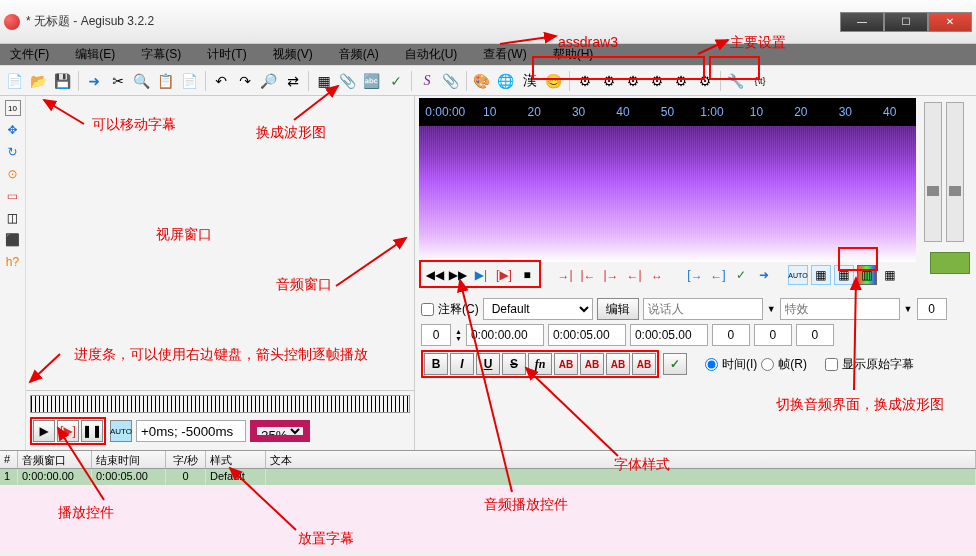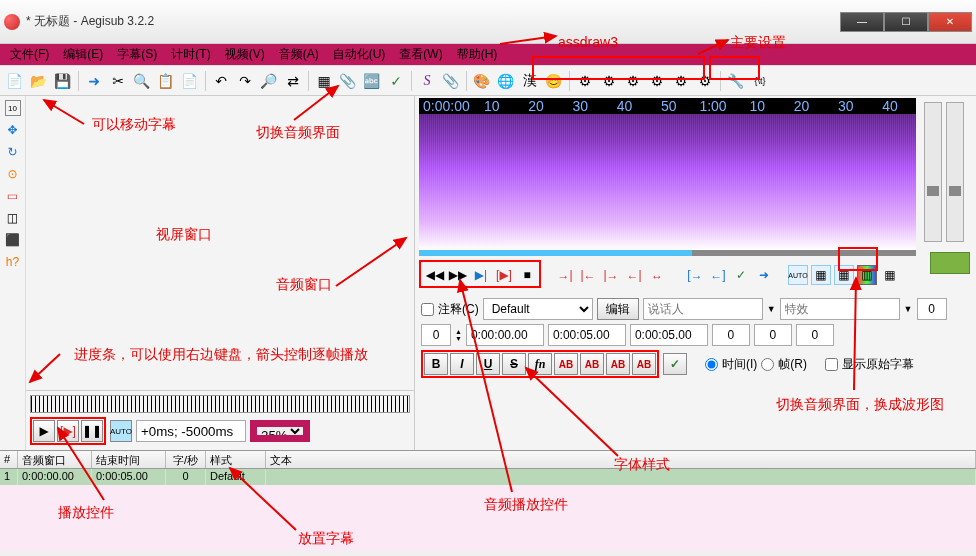--- a/index.html
+++ b/index.html
@@ -7,38 +7,38 @@
 
 
 .titlebar { height: 44px; background: linear-gradient(#fdfdfd, #e8e8e8); display: flex; align-items: center; padding: 0 4px; border-bottom: 1px solid #ccc; }
 .titlebar .icon { width: 16px; height: 16px; background: radial-gradient(circle at 30% 30%, #ff6b6b, #c92a2a); border-radius: 50%; margin-right: 6px; }
 .titlebar .title { flex: 1; color: #333; }
 .titlebar .winbtns { display: flex; gap: 0; }
 .titlebar .winbtn { width: 44px; height: 20px; display: flex; align-items: center; justify-content: center; border: 1px solid #888; background: linear-gradient(#555,#333); color: #fff; font-size: 10px; }
 .titlebar .winbtn.close { background: linear-gradient(#e74c3c,#c0392b); }
 
 
-.menubar { height: 22px; background: #be185d; display: flex; align-items: center; padding: 0 4px; gap: 2px; border-bottom: 1px solid #ddd; }
+.menubar { height: 22px; background: #737373; display: flex; align-items: center; padding: 0 4px; gap: 14px; border-bottom: 1px solid #ddd; }
 .menubar .mi { padding: 2px 6px; cursor: default; }
 
 
 .toolbar { height: 30px; background: #f4f4f4; display: flex; align-items: center; padding: 2px 4px; gap: 2px; border-bottom: 1px solid #ccc; }
 .tbtn { width: 22px; height: 22px; display: flex; align-items: center; justify-content: center; border-radius: 2px; font-size: 14px; cursor: default; }
 .tsep { width: 1px; height: 20px; background: #ccc; margin: 0 2px; }
 
 
 .main { display: flex; height: 354px; }
 .left-tools { width: 26px; background: #f4f4f4; display: flex; flex-direction: column; align-items: center; padding-top: 4px; gap: 6px; border-right: 1px solid #ddd; }
 .lt { width: 16px; height: 16px; display: flex; align-items: center; justify-content: center; font-size: 12px; }
 
 .video-area { width: 388px; background: #f4f4f4; position: relative; }
 .audio-area { flex: 1; background: #f4f4f4; display: flex; flex-direction: column; border-left: 1px solid #ccc; }
 
 .spectrogram { height: 150px; background: #000; position: relative; margin: 2px 4px 0 4px; }
-.spec-ruler { height: 16px; background: #000; color: #7fb3ff; font-size: 14px; display: flex; align-items: center; padding: 0 4px; }
+.spec-ruler { height: 28px; background: #000; color: #7fb3ff; font-size: 12px; display: flex; align-items: center; padding: 0 4px; }
 .spec-ruler span { flex: 1; text-align: center; }
 .spec-body { height: 136px; background: linear-gradient(to bottom, #3a1a5e 0%, #6a2fa8 20%, #a050ff 40%, #c080ff 60%, #e0b0ff 80%, #fff 100%); position: relative; overflow: hidden; }
 .spec-noise { position: absolute; inset: 0; background: repeating-linear-gradient(90deg, rgba(255,0,255,0.4) 0px, rgba(100,0,200,0.3) 1px, rgba(200,100,255,0.5) 2px); mix-blend-mode: screen; }
 .spec-sel { height: 8px; background: linear-gradient(90deg, #4fc3f7 0%, #4fc3f7 55%, #888 55%, #888 100%); }
 
 .audio-sliders { width: 50px; display: flex; gap: 4px; padding: 6px 4px; }
 .vslider { width: 18px; height: 140px; background: #e8e8e8; border: 1px solid #aaa; position: relative; }
 .vslider::after { content:''; position:absolute; left:2px; right:2px; top:60%; height:10px; background:#888; }
 .big-green { position:absolute; right:6px; top:156px; width:40px; height:22px; background:#7cb342; border:1px solid #558b2f; }
 
@@ -310,21 +310,21 @@
   <div class="grid-body-rest"></div>
 </div>
 
 <div class="redbox-abs" style="left:532px;top:56px;width:173px;height:24px"></div>
 <div class="redbox-abs" style="left:709px;top:56px;width:51px;height:24px"></div>
 <div class="redbox-abs" style="left:838px;top:247px;width:40px;height:24px"></div>
 
 <div class="ann" style="left:558px;top:34px">assdraw3</div>
 <div class="ann" style="left:730px;top:34px">主要设置</div>
 <div class="ann" style="left:92px;top:116px">可以移动字幕</div>
-<div class="ann" style="left:256px;top:124px">切换音频界面</div>
+<div class="ann" style="left:256px;top:124px">换成波形图</div>
 <div class="ann" style="left:156px;top:226px">视屏窗口</div>
 <div class="ann" style="left:276px;top:276px">音频窗口</div>
 <div class="ann" style="left:74px;top:346px">进度条，可以使用右边键盘，箭头控制逐帧播放</div>
 <div class="ann" style="left:58px;top:504px">播放控件</div>
 <div class="ann" style="left:298px;top:530px">放置字幕</div>
 <div class="ann" style="left:484px;top:496px">音频播放控件</div>
 <div class="ann" style="left:614px;top:456px">字体样式</div>
 <div class="ann" style="left:776px;top:396px">切换音频界面，换成波形图</div>
 
 <svg class="arrow-svg" style="left:0;top:0;width:976px;height:556px">

